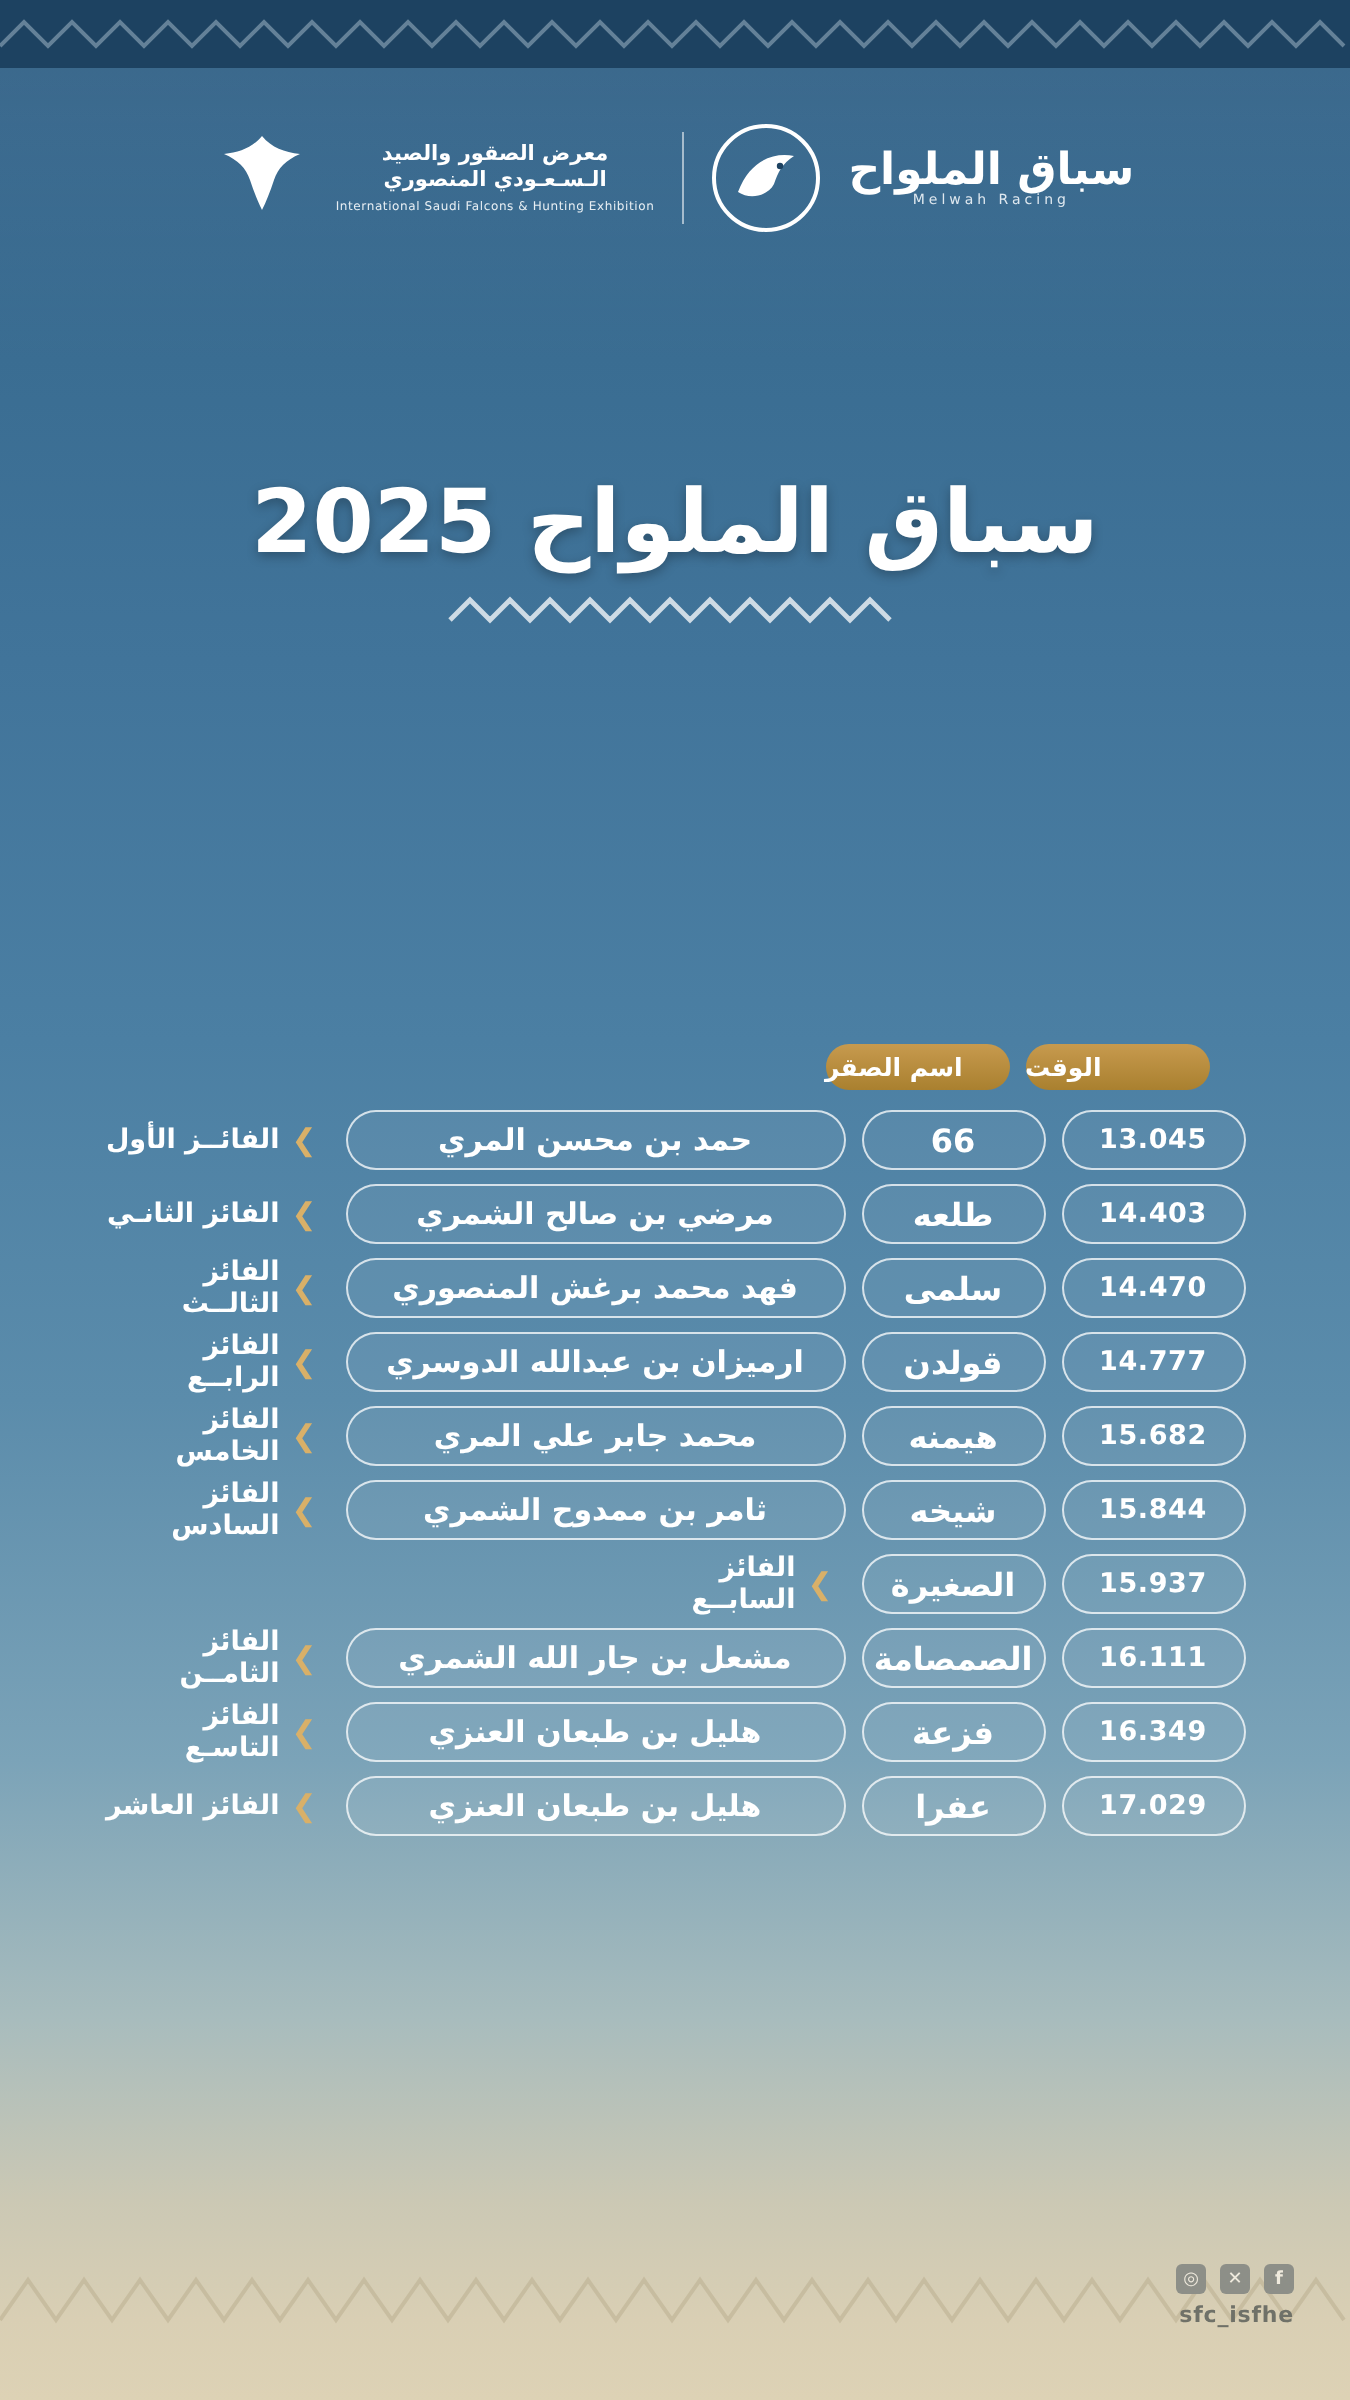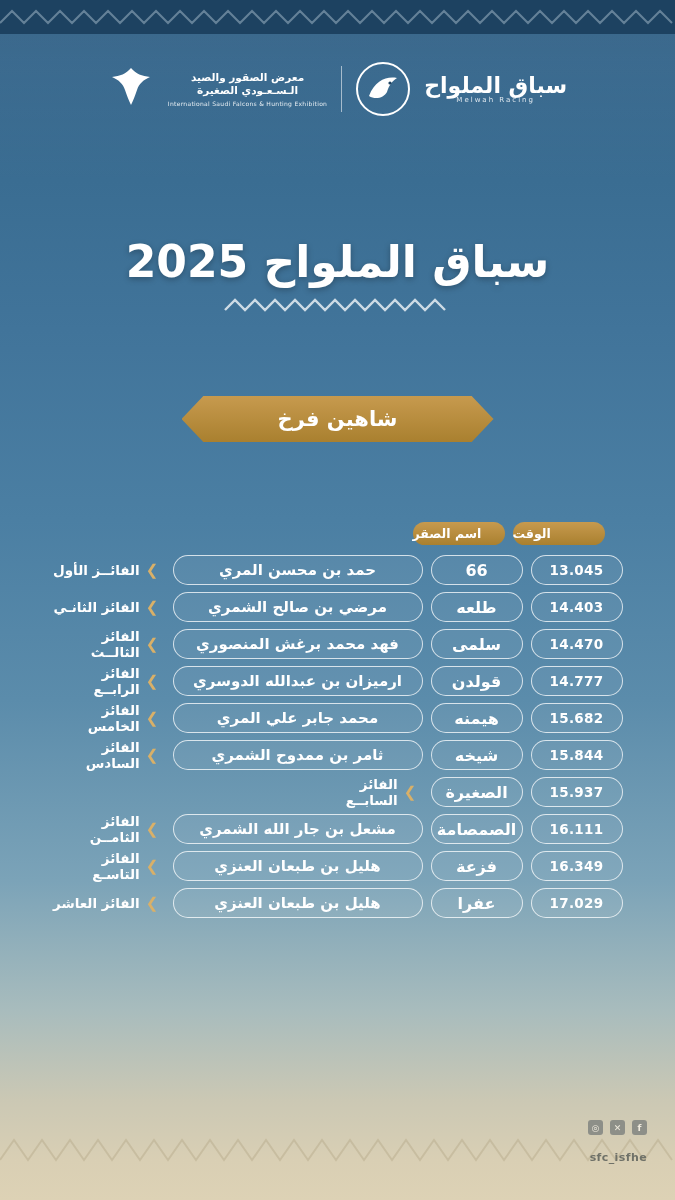--- a/index.html
+++ b/index.html
@@ -127,21 +127,21 @@
   .social {
     position: absolute; bottom: 36px; right: 28px; text-align: right; direction: ltr;
   }
   .social-icons { display: flex; gap: 7px; justify-content: flex-start; }
   .sic {
     width: 15px; height: 15px; border-radius: 3px;
     background: #8d8f88; color: #efeadd;
     font-size: 9px; display: flex; align-items: center; justify-content: center;
     font-weight: bold;
   }
-  .handle { color: #6f7168; font-size: 11px; margin-top: 16px; letter-spacing: .4px; font-weight: bold; }
+  .handle { color: #6f7168; font-size: 11px; margin-top: 4px; letter-spacing: .4px; font-weight: bold; }
 </style>
 </head>
 <body>
 
 <div id="poster">
 
   <div class="topband">
     <svg class="zig" viewBox="0 0 675 20" preserveAspectRatio="none">
       <g fill="none" stroke="#9fb6c6" stroke-width="2">
         <path d="M0 16 L12 4 L24 16 L36 4 L48 16 L60 4 L72 16 L84 4 L96 16 L108 4 L120 16 L132 4 L144 16 L156 4 L168 16 L180 4 L192 16 L204 4 L216 16 L228 4 L240 16 L252 4 L264 16 L276 4 L288 16 L300 4 L312 16 L324 4 L336 16 L348 4 L360 16 L372 4 L384 16 L396 4 L408 16 L420 4 L432 16 L444 4 L456 16 L468 4 L480 16 L492 4 L504 16 L516 4 L528 16 L540 4 L552 16 L564 4 L576 16 L588 4 L600 16 L612 4 L624 16 L636 4 L648 16 L660 4 L672 16"></path>
@@ -157,42 +157,39 @@
     </div>
     <div class="logo-circle">
       <svg width="36" height="30" viewBox="0 0 36 30">
         <path d="M4 22 C10 6 22 2 32 4 C26 8 24 12 22 18 C19 24 10 26 4 22 Z" fill="#ffffff"></path>
         <circle cx="25" cy="9" r="1.6" fill="#1d4261"></circle>
       </svg>
     </div>
     <div class="logo-divider"></div>
     <div class="logo-txt">
       <div class="l1">معرض الصقور والصيد</div>
-      <div class="l2">الـسـعـودي الصغيرة</div>
+      <div class="l2">الـسـعـودي المنصوري</div>
       <div class="l3">International Saudi Falcons &amp; Hunting Exhibition</div>
     </div>
     <div class="logo-falcon">
       <svg width="46" height="44" viewBox="0 0 46 44">
         <path d="M23 4 C18 10 12 12 4 13 C11 16 15 20 17 26 C19 32 21 37 23 41 C25 37 27 32 29 26 C31 20 35 16 42 13 C34 12 28 10 23 4 Z" fill="#ffffff"></path>
       </svg>
     </div>
   </div>
 
   <div class="title-wrap">
     <div class="title-main">سباق الملواح 2025</div>
     <svg class="zigrow" viewBox="0 0 230 16" preserveAspectRatio="none">
       <g fill="none" stroke="#e7eef3" stroke-width="2.4">
         <path d="M2 13 L12 3 L22 13 L32 3 L42 13 L52 3 L62 13 L72 3 L82 13 L92 3 L102 13 L112 3 L122 13 L132 3 L142 13 L152 3 L162 13 L172 3 L182 13 L192 3 L202 13 L212 3 L222 13"></path>
       </g>
     </svg>
   </div>
 
-  <div class="round-banner">
-    <span>شاهين فرخ</span>
-  </div>
 
   <div class="table">
     <div class="col-heads">
       <div class="head-pill h-time">الوقت</div>
       <div class="head-pill h-falcon">اسم الصقر</div>
     </div>
 
     <div class="row">
       <div class="cell c-time">13.045</div>
       <div class="cell c-falcon">66</div>

